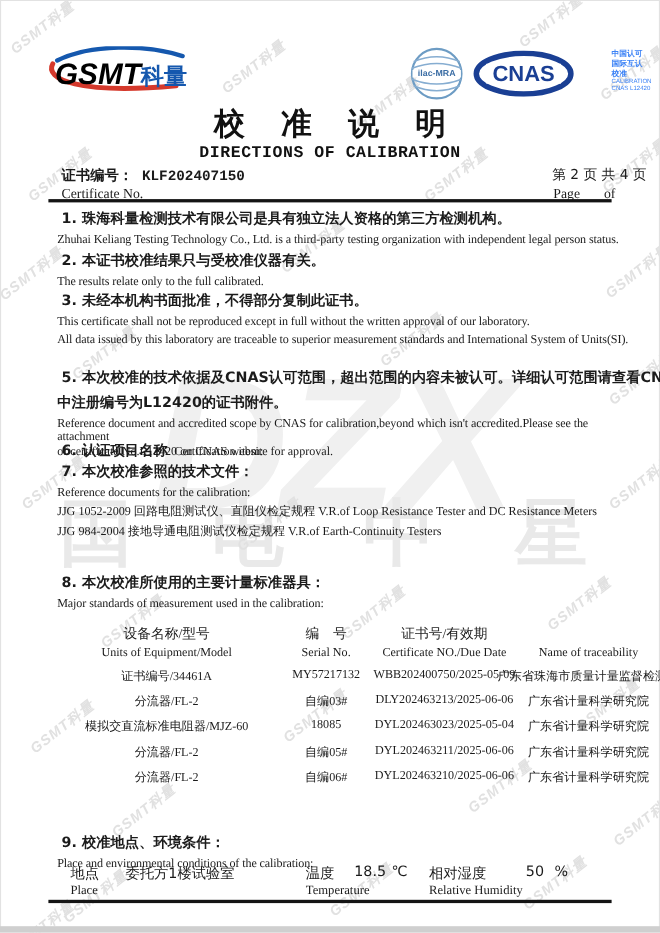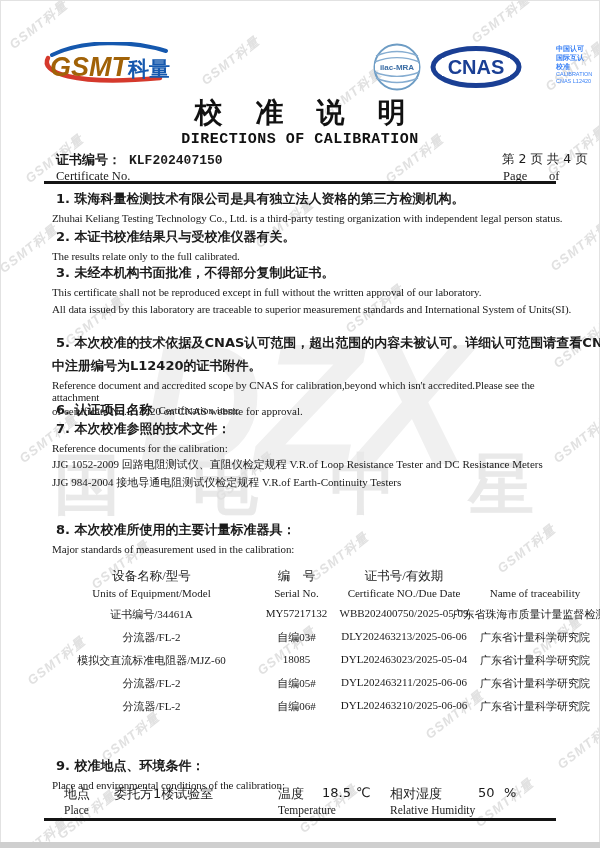--- a/index.html
+++ b/index.html
@@ -30,21 +30,21 @@
     font-family:"DejaVu Sans", sans-serif;
   }
 
   
   .content { position:absolute; inset:0; z-index:1; }
 
   
   .logo { position:absolute; left:42px; top:42px; width:140px; height:46px; }
   .logo svg { position:absolute; left:0; top:0; }
   .logo-text { position:absolute; left:8px; top:10px; white-space:nowrap; }
-  .logo-gsmt { font:bold italic 27px "Liberation Sans", sans-serif; color:#a16207; letter-spacing:0px; }
+  .logo-gsmt { font:bold italic 27px "Liberation Sans", sans-serif; color:#000000; letter-spacing:0px; }
   .logo-cn { font-weight:bold; font-size:21px; color:#1558ae; font-family:"DejaVu Sans",sans-serif; }
 
   .badge-ilac { position:absolute; left:372px; top:42px; width:50px; height:50px; }
   .badge-cnas { position:absolute; left:430px; top:46px; width:92px; height:42px; }
   .cnas-side { position:absolute; left:556px; top:45px; width:70px; color:#3b82f6; line-height:1.25; }
   .cnas-side .cn { font-size:7px; font-weight:bold; }
   .cnas-side .en { font-size:5.5px; font-family:"Liberation Sans",sans-serif; }
 
   .title-cn { position:absolute; left:0; right:0; top:94px; text-align:center;
     font-size:28px; font-weight:bold; letter-spacing:33px; text-indent:33px; color:#111; }

